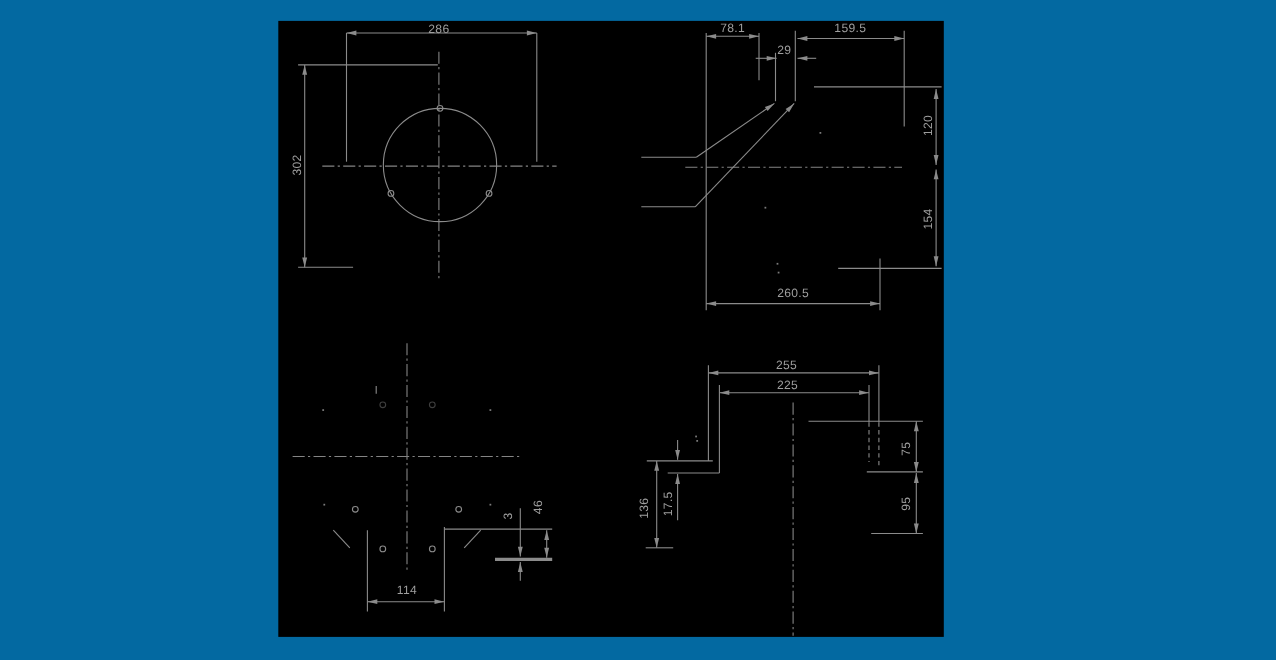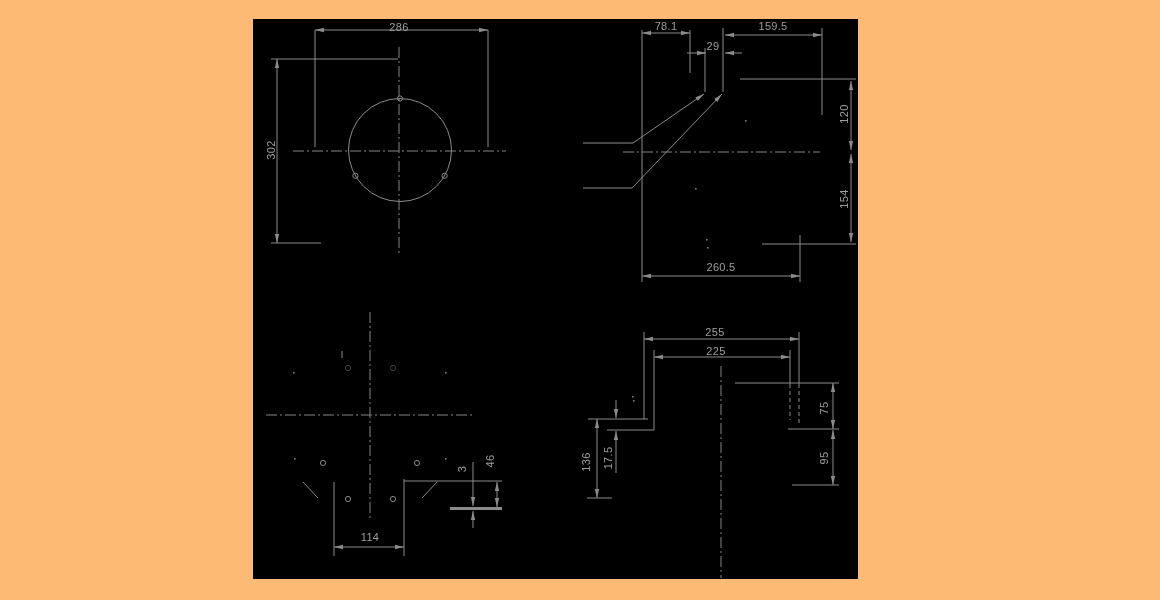--- a/index.html
+++ b/index.html
@@ -1,16 +1,16 @@
 <!DOCTYPE html>
 <html><head>
 <meta charset="utf-8">
 <style>
   html,body{margin:0;padding:0;background:#ffffff;}
-  .sheet{position:relative;width:1160px;height:600px;background:#fdba74;overflow:hidden;}
+  .sheet{position:relative;width:1160px;height:600px;background:#0369a1;overflow:hidden;}
   svg text{font-family:"Liberation Sans",sans-serif;font-size:11px;letter-spacing:0.3px;}
 </style>
 </head>
 <body>
 
 <div class="sheet">
   <svg id="cad" width="1160" height="600" viewBox="0 0 1160 600">
       <rect x="253" y="19" width="605" height="560" fill="#000000"></rect>
       <line x1="315" y1="30" x2="488" y2="30" stroke="#8b8b8b" stroke-width="1"></line>
       <polygon points="488,30 479,27.8 479,32.2" fill="#8b8b8b"></polygon>

